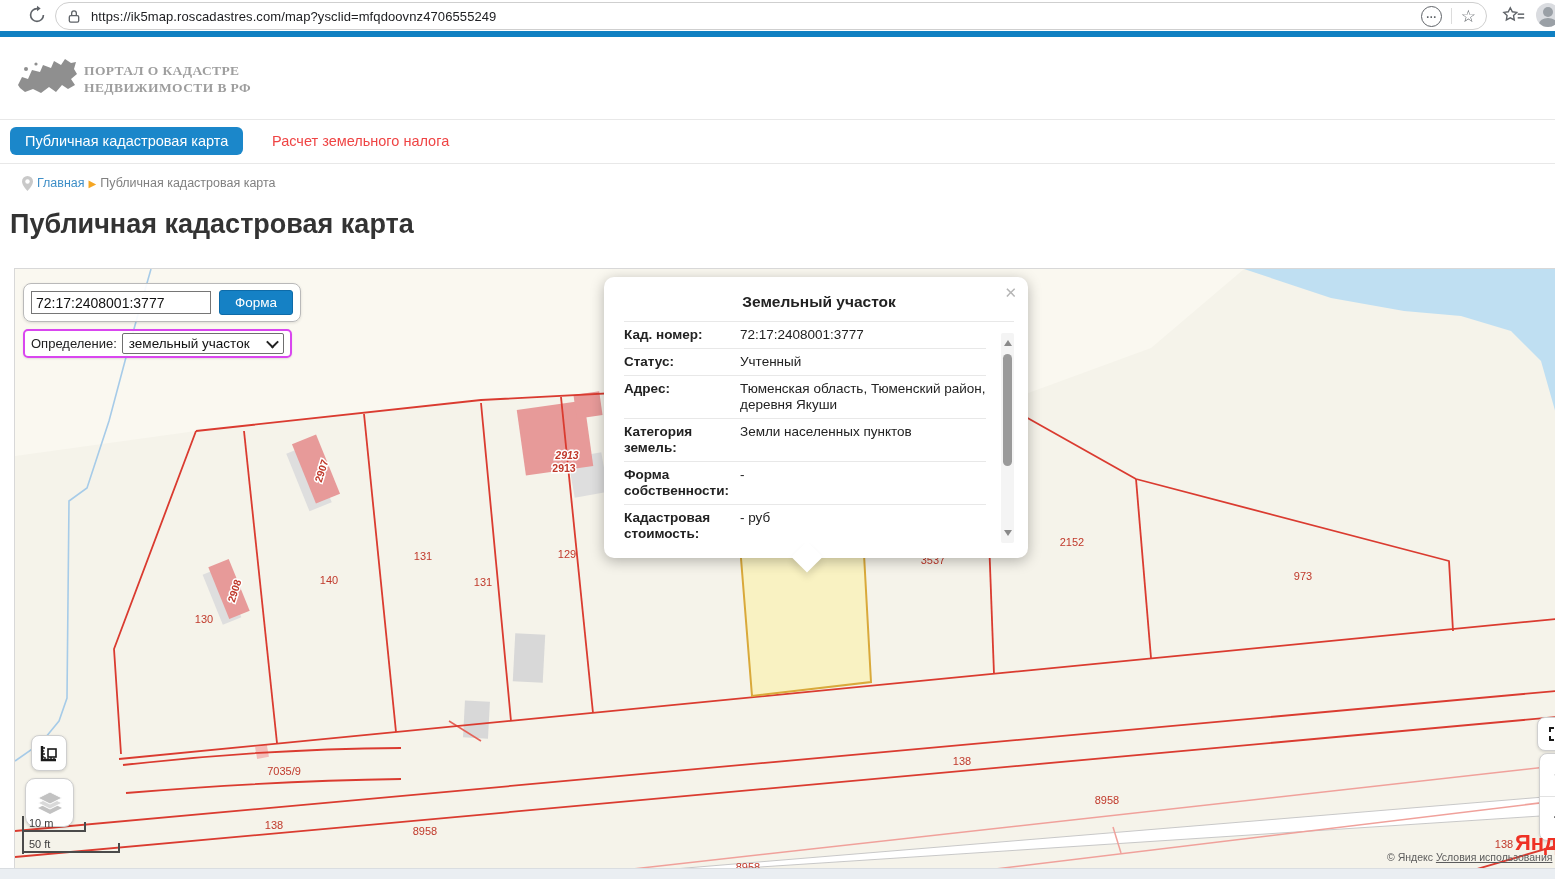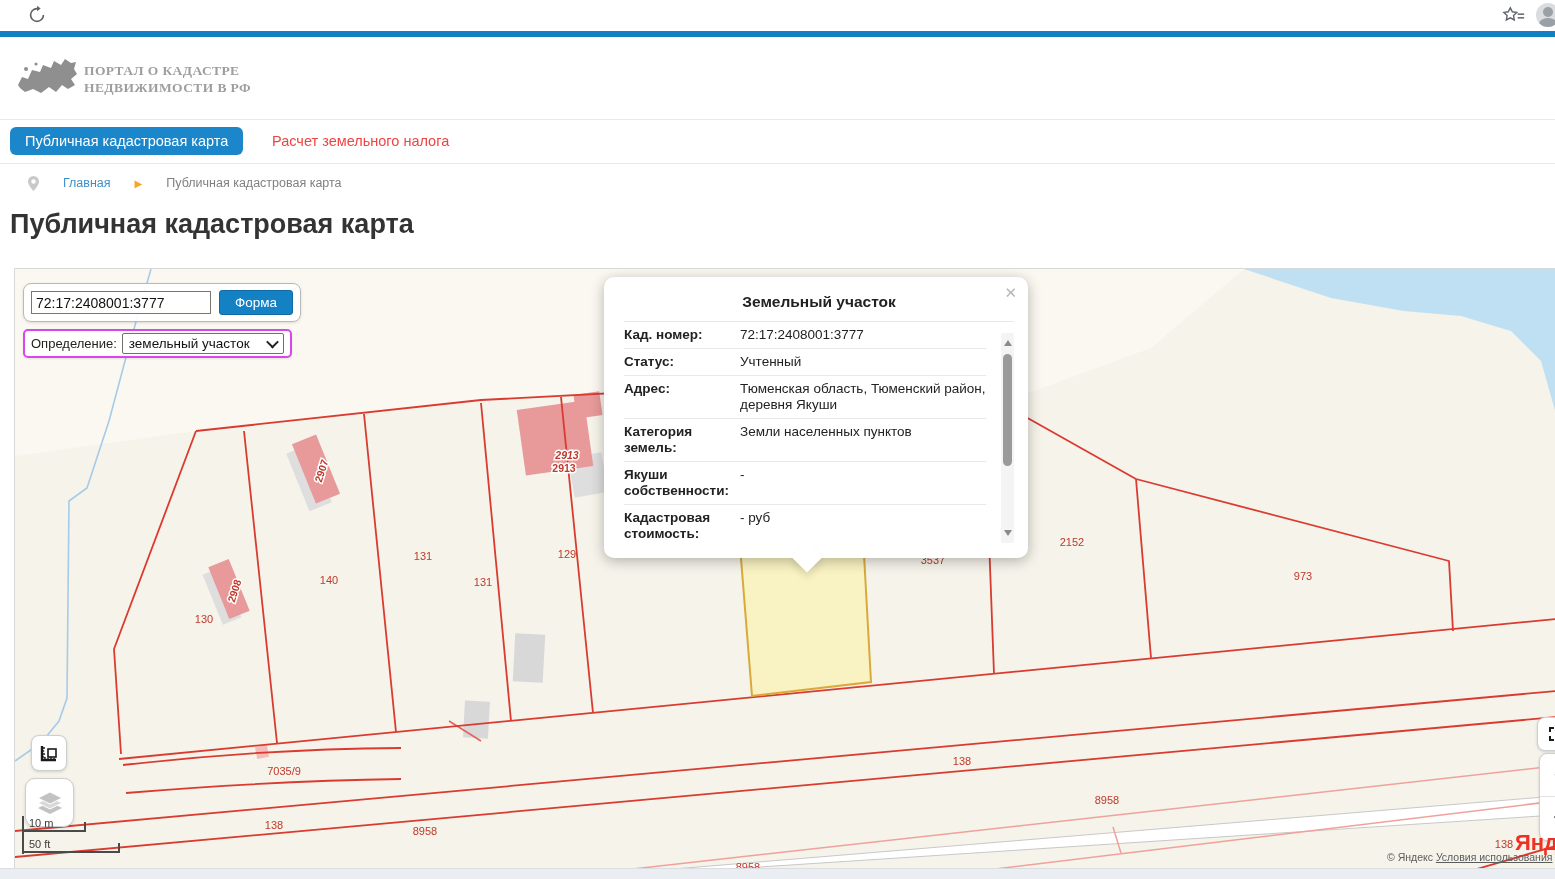--- a/index.html
+++ b/index.html
@@ -20,21 +20,21 @@
   .avatar:before{content:"";position:absolute;left:7px;top:4px;width:10px;height:10px;border-radius:50%;background:#9aa0a6;}
   .avatar:after{content:"";position:absolute;left:3px;top:15px;width:18px;height:12px;border-radius:50%;background:#9aa0a6;}
   .accent{position:absolute;top:31px;left:0;width:100%;height:6px;background:#1080c2;}
 
   
   .logo-map{position:absolute;left:14px;top:55px;}
   .logo-text{position:absolute;left:84px;top:62px;font-size:13.5px;font-weight:bold;color:#9e9e9e;line-height:17px;letter-spacing:.4px;font-family:Liberation Serif, serif;}
   .rule{position:absolute;left:0;width:100%;border-top:1px solid #e8e8e8;}
   .tab-active{position:absolute;left:10px;top:127px;height:28px;padding:0 15px;background:#1b87ca;border-radius:6px;color:#fff;font-size:14.5px;line-height:28px;}
   .tab-link{position:absolute;left:272px;top:127px;height:28px;color:#ef4444;font-size:14.5px;line-height:28px;cursor:pointer;}
-  .crumb{position:absolute;left:28px;top:175px;height:16px;font-size:12.5px;display:flex;align-items:center;gap:24px;}
+  .crumb{position:absolute;left:22px;top:175px;height:16px;font-size:12.5px;display:flex;align-items:center;gap:4px;}
   .crumb .pin{width:11px;height:15px;}
   .crumb a{color:#3f8fc7;text-decoration:none;}
   .crumb .arrow{color:#f5a623;font-size:10px;}
   .crumb .cur{color:#808080;}
   .h1{position:absolute;left:10px;top:209px;font-size:27px;font-weight:bold;color:#333;}
 
   
   .map{position:absolute;left:14px;top:268px;width:1541px;height:600px;overflow:hidden;background:#f5f3ea;border-top:1px solid #d8d8d8;border-left:1px solid #d8d8d8;}
   .map svg.base{position:absolute;left:0;top:0;}
   .plabel{fill:#c0392b;font-family:"Liberation Sans",sans-serif;font-size:11px;text-anchor:middle;}
@@ -82,20 +82,32 @@
 </head>
 <body>
 
 <div class="page">
 
   <div class="browser">
     <svg class="reload" viewBox="0 0 24 24">
       <path d="M12 5a7 7 0 1 0 7 7" fill="none" stroke="#5f6368" stroke-width="1.8"></path>
       <path d="M12 2 L16 5 L12 8 Z" fill="#5f6368"></path>
     </svg>
+    <div class="urlpill">
+      <svg class="lock" viewBox="0 0 14 16">
+        <rect x="2" y="7" width="10" height="7" rx="1.5" fill="none" stroke="#5f6368" stroke-width="1.4"></rect>
+        <path d="M4.5 7 V4.5 a2.5 2.5 0 0 1 5 0 V7" fill="none" stroke="#5f6368" stroke-width="1.4"></path>
+      </svg>
+      <span class="url">https://ik5map.roscadastres.com/map?ysclid=mfqdoovnz4706555249</span>
+      <div class="pill-right">
+        <div class="dots-circle">…</div>
+        <div class="vdiv"></div>
+        <div class="star">☆</div>
+      </div>
+    </div>
     <svg class="collections" viewBox="0 0 26 22">
       <path d="M9 2 l2.2 4.4 4.8.7 -3.5 3.4 .8 4.8 -4.3-2.3 -4.3 2.3 .8-4.8 -3.5-3.4 4.8-.7 Z" fill="none" stroke="#5f6368" stroke-width="1.5"></path>
       <line x1="17" y1="9" x2="24" y2="9" stroke="#5f6368" stroke-width="1.6"></line>
       <line x1="17" y1="13" x2="24" y2="13" stroke="#5f6368" stroke-width="1.6"></line>
     </svg>
     <div class="avatar"></div>
   </div>
   <div class="accent"></div>
 
   <svg class="logo-map" width="64" height="48" viewBox="0 0 64 48">
@@ -225,21 +237,21 @@
         </div>
         <div class="prow">
           <span class="pl">Адрес:</span>
           <span class="pv">Тюменская область, Тюменский район, деревня Якуши</span>
         </div>
         <div class="prow">
           <span class="pl">Категория земель:</span>
           <span class="pv">Земли населенных пунктов</span>
         </div>
         <div class="prow">
-          <span class="pl">Якуши собственности:</span>
+          <span class="pl">Форма собственности:</span>
           <span class="pv">-</span>
         </div>
         <div class="prow">
           <span class="pl">Кадастровая стоимость:</span>
           <span class="pv">- руб</span>
         </div>
 
       </div>
       <div class="vscroll">
         <div class="tri-up"></div>

